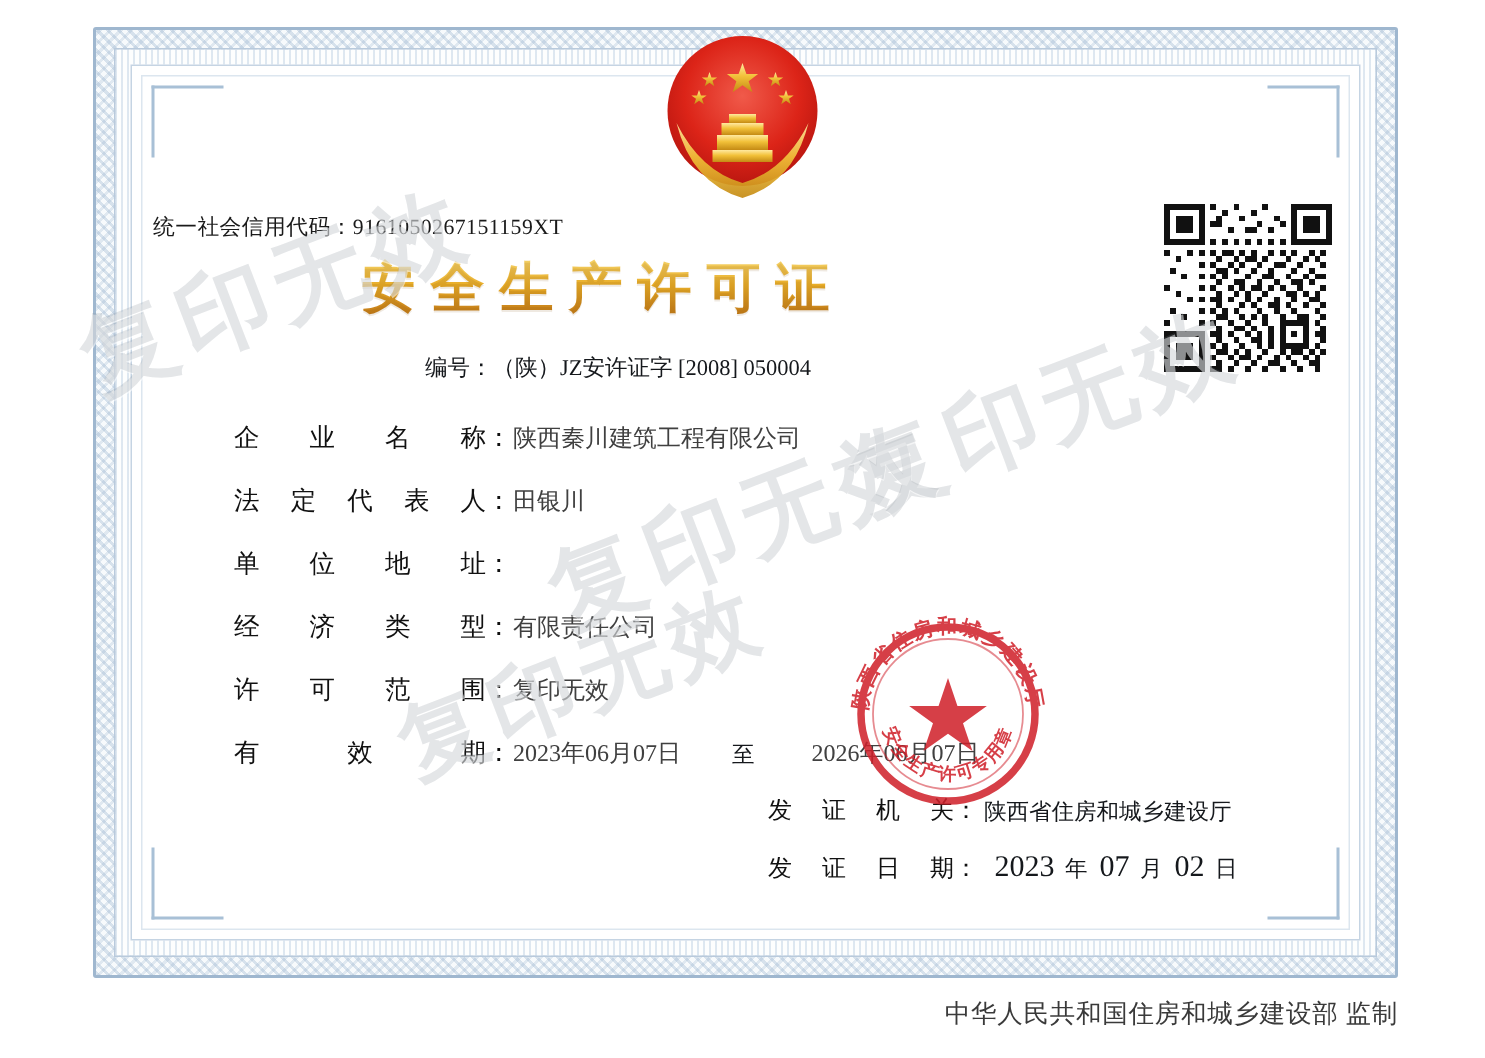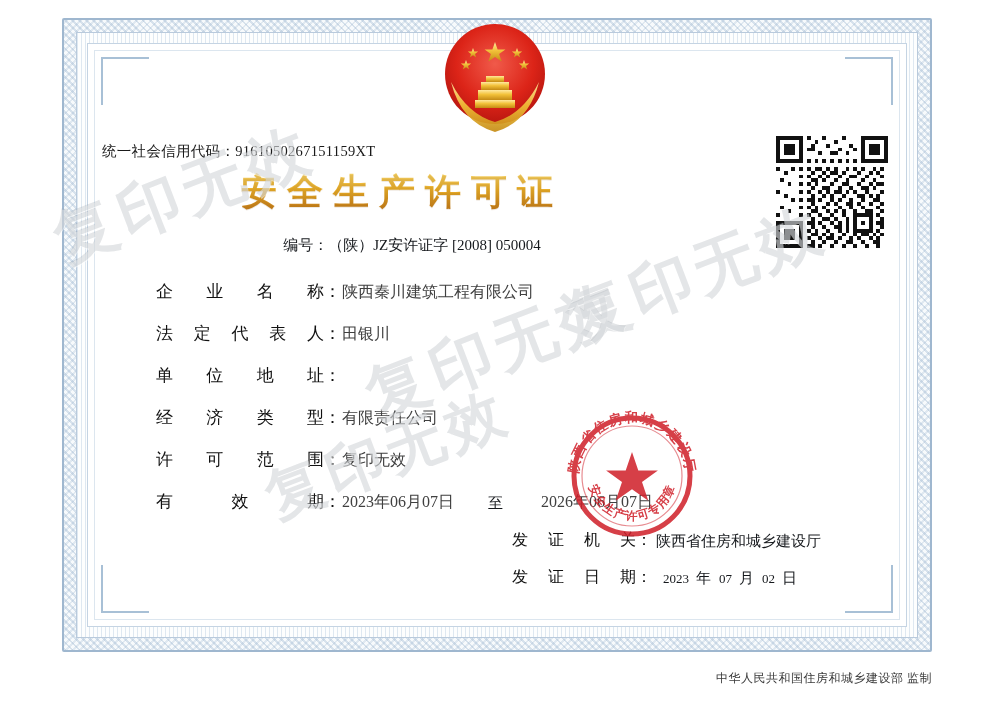--- a/index.html
+++ b/index.html
@@ -183,21 +183,21 @@
     justify-content: space-between;
     letter-spacing: 0px;
   }
   .issuer-row .icolon { width: 14px; text-align: center; }
   .issuer-row .ival {
     font-size: 15px;
     padding-left: 6px;
     color: #15181c;
   }
   .date-row .seg { font-size: 15px; letter-spacing: 1px; }
-  .date-row .num { padding: 0 7px; font-size: 13px; }
+  .date-row .num { padding: 0 7px; font-size: 20px; }
 
   
   .qr {
     position: absolute;
     right: 4px; top: 16px;
     width: 112px; height: 112px;
     background: #fff;
     z-index: 5;
   }
 
@@ -232,21 +232,21 @@
   }
   .wm1 { left: 48px;  top: 152px; }
   .wm2 { left: 360px; top: 308px; }
   .wm3 { left: 260px; top: 416px; font-size: 58px; }
   .wm4 { left: 560px; top: 232px; }
 
   
   .footer {
     position: absolute;
     right: 58px; bottom: 18px;
-    font-size: 12px;
+    font-size: 17px;
     color: #3a3a3a;
     letter-spacing: 0.5px;
     white-space: nowrap;
     z-index: 6;
   }
 </style>
 </head>
 <body>
 
 <div id="certificate">

